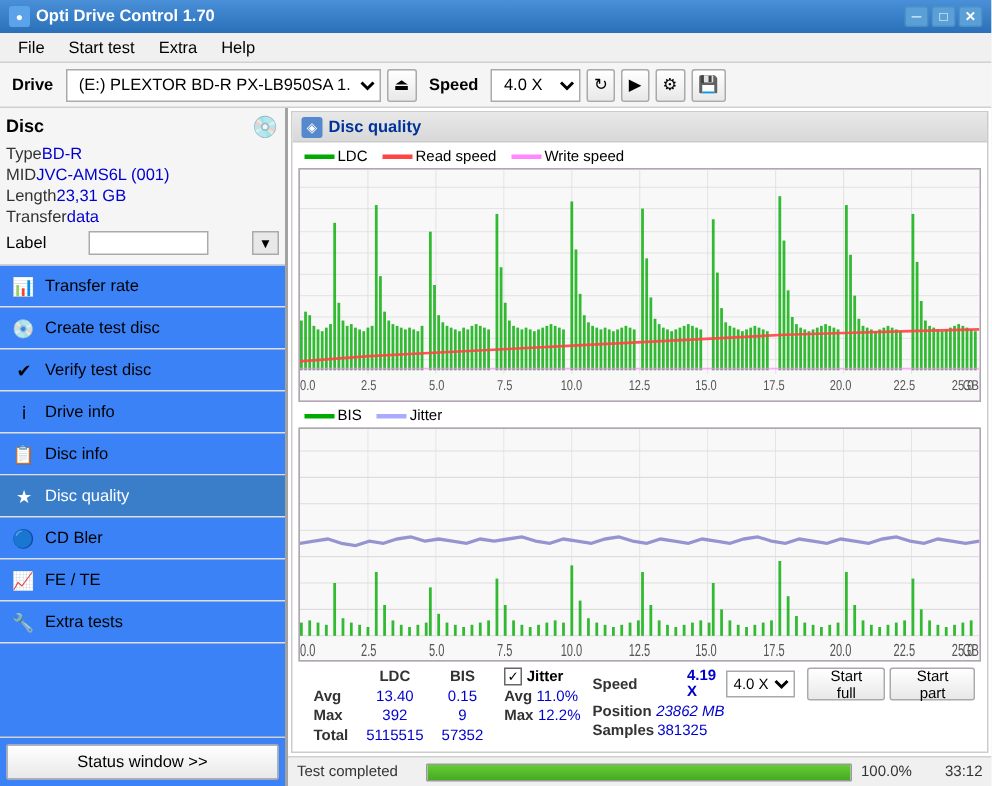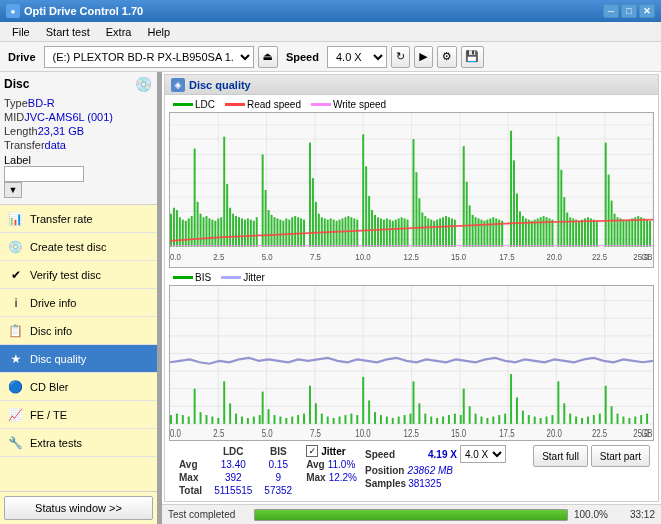--- a/index.html
+++ b/index.html
@@ -71,44 +71,44 @@
     }
 
     
     .main-layout {
       display: flex;
       height: calc(524px - 22px - 20px - 30px);
     }
 
     
     .sidebar {
-      width: 162px;
-      background: #fef9c3;
-      border-right: 5px solid #a3a3a3;
+      width: 192px;
+      background: #3b82f6;
+      border-right: 2px solid #a3a3a3;
       display: flex;
       flex-direction: column;
       flex-shrink: 0;
     }
     .disc-panel {
       background: #f5f5f5;
       border-bottom: 1px solid #d0d0d0;
       padding: 4px;
     }
     .disc-panel-header {
       display: flex;
       align-items: center;
       justify-content: space-between;
       margin-bottom: 4px;
     }
     .disc-label { font-size: 12px; font-weight: bold; }
     .disc-icon { font-size: 14px; }
     .disc-row { display: flex; justify-content: flex-start; padding: 1px 0; font-size: 11px; }
     .disc-row-label { color: #333; }
     .disc-row-value { color: #0000cc; font-weight: 500; }
-    .disc-label-row { display: flex; justify-content: space-between; align-items: flex-start; padding: 2px 0; font-size: 11px; flex-direction: column; }
+    .disc-label-row { display: flex; justify-content: space-between; align-items: center; padding: 2px 0; font-size: 11px; }
     .disc-label-input { width: 80px; height: 16px; border: 1px solid #aaa; font-size: 10px; padding: 0 2px; }
 
     .sidebar-nav { flex: 1; }
     .nav-item {
       display: flex;
       align-items: center;
       height: 28px;
       padding: 0 8px;
       cursor: pointer;
       border-bottom: 1px solid #e0e0e0;

